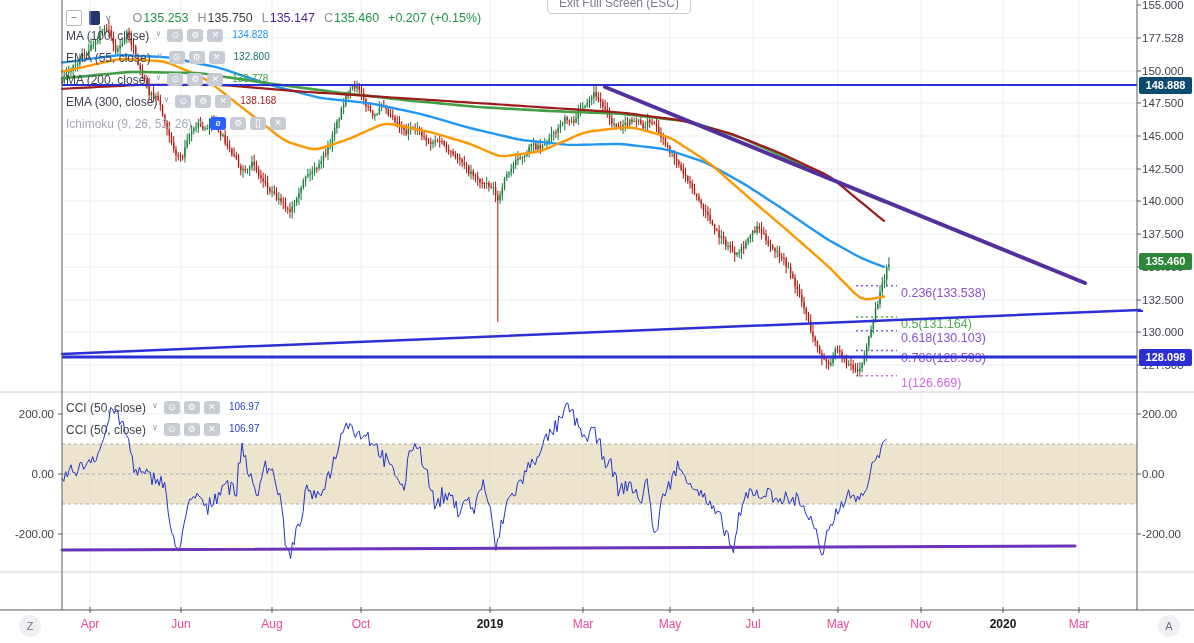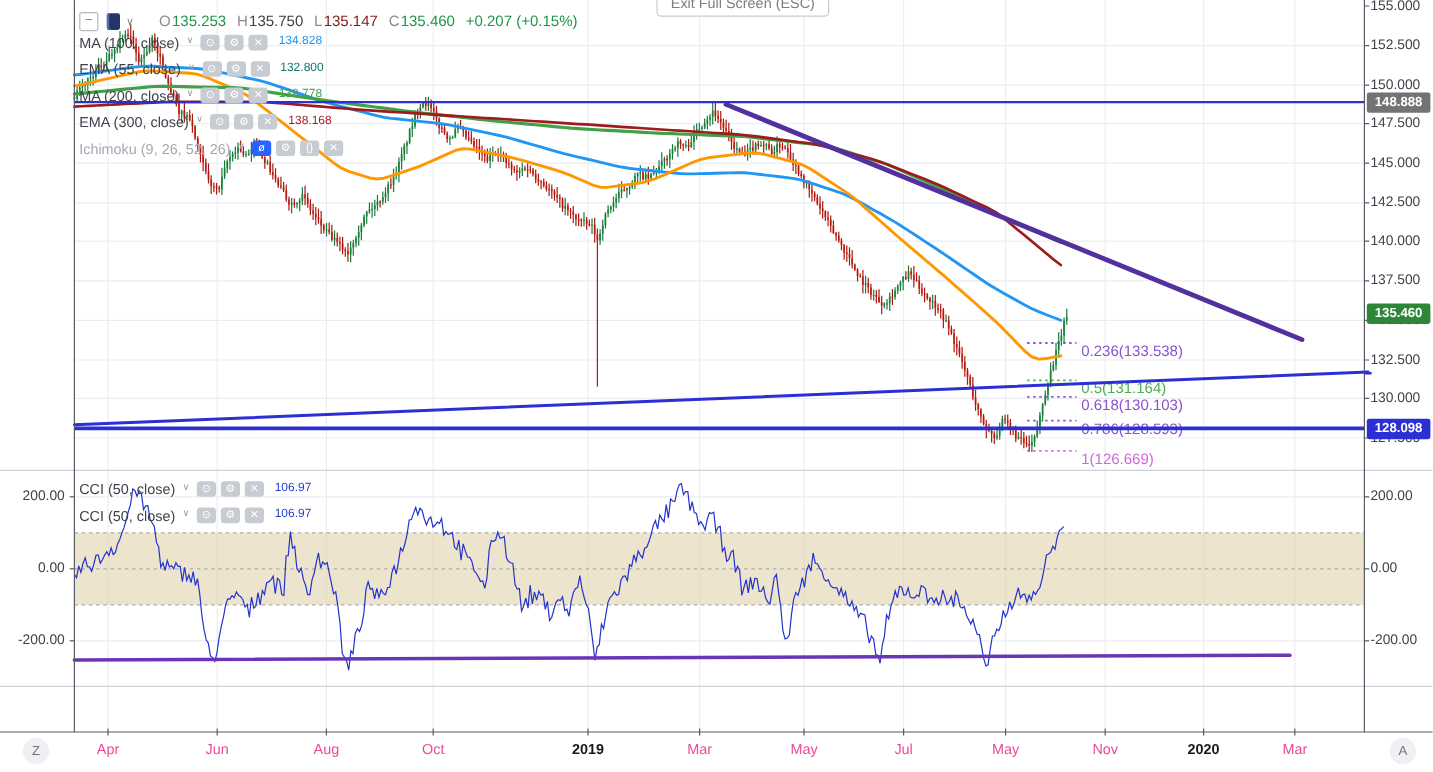--- a/index.html
+++ b/index.html
@@ -884,21 +884,21 @@
     <span>Exit Full Screen (ESC)</span>
   </div>
 
   <div id="header">
     <span id="collapse">−</span>
     <span id="symlogo"></span>
     <span class="caret">∨</span>
     <span id="ohlc">
       <span><span class="k">O</span><span class="v ohlc-v" style="color: rgb(30, 150, 72);">135.253</span></span>
       <span><span class="k">H</span><span class="v ohlc-v" style="color: #404040;">135.750</span></span>
-      <span><span class="k">L</span><span class="v ohlc-v" style="color: #7f1d1d;">135.147</span></span>
+      <span><span class="k">L</span><span class="v ohlc-v" style="color: #4c1d95;">135.147</span></span>
       <span><span class="k">C</span><span class="v ohlc-v" style="color: rgb(30, 150, 72);">135.460</span></span>
       <span class="ohlc-v" style="color: rgb(30, 150, 72);">+0.207 (+0.15%)</span>
     </span>
   </div>
 
   <div id="main-legend" class="legend" style="top:29px">
       <div class="lrow">
         <span class="nm">MA (100, close)</span>
         <span class="crt">∨</span>
         <span class="btn">⊙</span>
@@ -952,38 +952,38 @@
         <span class="nm">CCI (50, close)</span>
         <span class="crt">∨</span>
         <span class="btn">⊙</span>
         <span class="btn">⚙</span>
         <span class="btn">✕</span>
         <span class="val" style="color: rgb(36, 65, 204);">106.97</span>
       </div>
     </div>
   <div id="labels-layer">
       <div class="ax" style="left: 1142px; top: -2px;">155.000</div>
-      <div class="ax" style="left: 1142px; top: 31px;">152.500</div>
+      <div class="ax" style="left: 1142px; top: 31px;">177.528</div>
       <div class="ax" style="left: 1142px; top: 64px;">150.000</div>
       <div class="ax" style="left: 1142px; top: 96px;">147.500</div>
       <div class="ax" style="left: 1142px; top: 129px;">145.000</div>
       <div class="ax" style="left: 1142px; top: 162px;">142.500</div>
       <div class="ax" style="left: 1142px; top: 194px;">140.000</div>
       <div class="ax" style="left: 1142px; top: 227px;">137.500</div>
       <div class="ax" style="left: 1142px; top: 260px;">135.000</div>
       <div class="ax" style="left: 1142px; top: 293px;">132.500</div>
       <div class="ax" style="left: 1142px; top: 325px;">130.000</div>
       <div class="ax" style="left: 1142px; top: 358px;">127.500</div>
       <div class="ax" style="left: 1142px; top: 407px;">200.00</div>
       <div class="ax axl" style="left: 4px; top: 407px;">200.00</div>
       <div class="ax" style="left: 1142px; top: 467px;">0.00</div>
       <div class="ax axl" style="left: 4px; top: 467px;">0.00</div>
       <div class="ax" style="left: 1142px; top: 527px;">-200.00</div>
       <div class="ax axl" style="left: 4px; top: 527px;">-200.00</div>
-      <div class="badge" style="top: 76.5px; background: #737373;">148.888</div>
+      <div class="badge" style="top: 76.5px; background: #0c4a6e;">148.888</div>
       <div class="badge" style="top: 252.5px; background: rgb(46, 134, 57);">135.460</div>
       <div class="badge" style="top: 348.5px; background: rgb(43, 47, 212);">128.098</div>
       <div class="tlab" style="left: 90px;">Apr</div>
       <div class="tlab" style="left: 181px;">Jun</div>
       <div class="tlab" style="left: 272px;">Aug</div>
       <div class="tlab" style="left: 361px;">Oct</div>
       <div class="tlab bold" style="left: 490px;">2019</div>
       <div class="tlab" style="left: 583px;">Mar</div>
       <div class="tlab" style="left: 670px;">May</div>
       <div class="tlab" style="left: 753px;">Jul</div>

